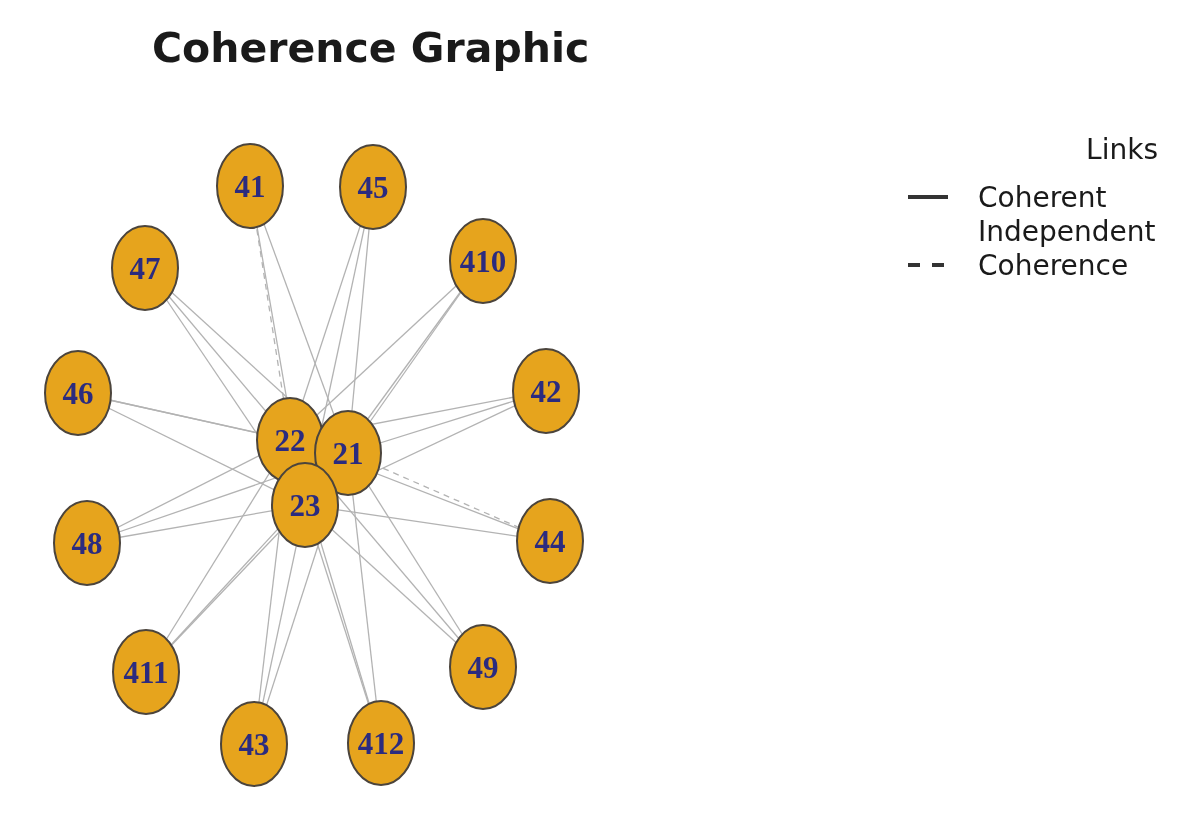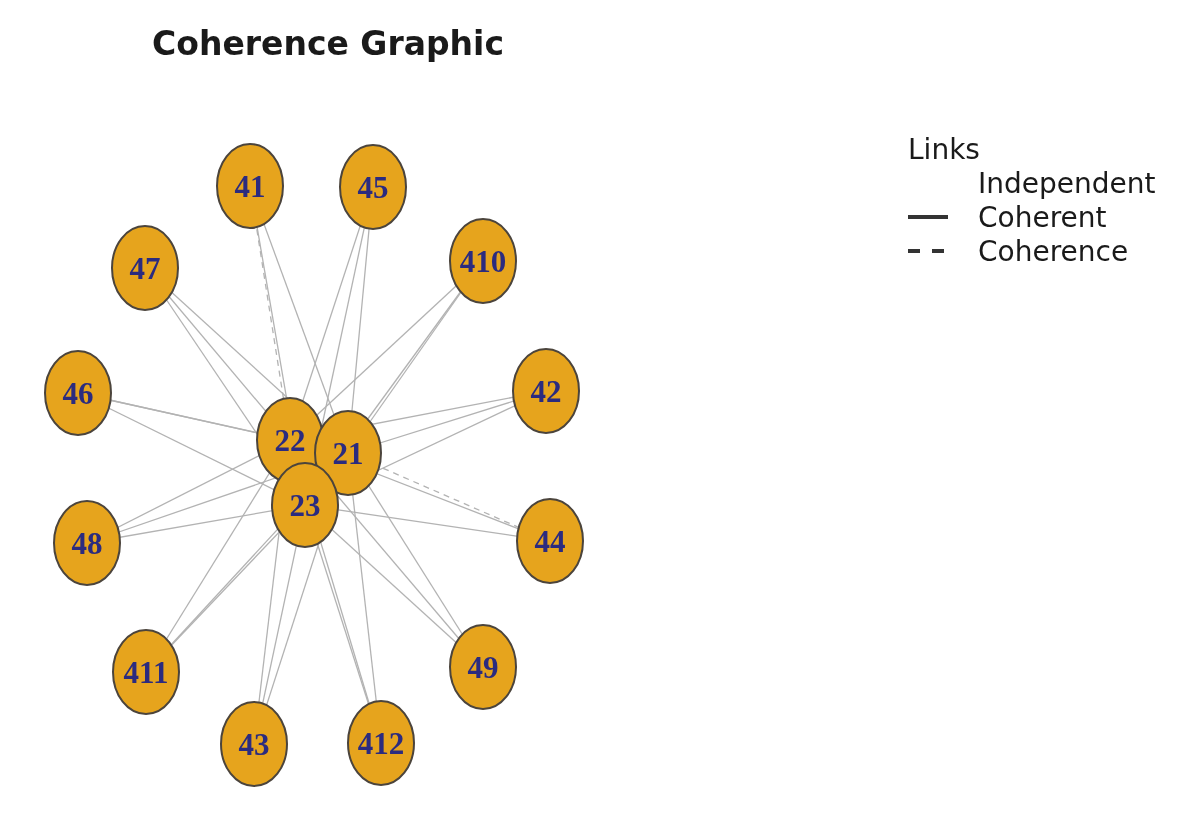--- a/index.html
+++ b/index.html
@@ -21,29 +21,29 @@
   .edge.dashed{stroke-dasharray:6 5;}
   .node{fill:var(--node-fill);stroke:var(--node-border);stroke-width:2;}
   .node-label{
     font-family:"Liberation Serif", serif;
     font-size:31px;font-weight:700;
     fill:var(--node-label);
     text-anchor:middle;
   }
   .chart-title{
     position:absolute;left:152px;top:24px;
-    font-size:33px;font-weight:bold;color:var(--text);
+    font-size:41px;font-weight:bold;color:var(--text);
     letter-spacing:0px;white-space:nowrap;
   }
   .legend{
     position:absolute;left:908px;top:133px;width:250px;
     color:var(--text);
   }
   .legend-title{
-    text-align:left;font-size:28px;white-space:nowrap;
+    text-align:right;font-size:28px;margin-bottom:14px;white-space:nowrap;
   }
   .legend-row{
     display:flex;align-items:center;height:34px;white-space:nowrap;
   }
   .swatch{
     display:inline-block;width:40px;height:4px;margin-right:30px;flex:none;
   }
   .swatch.solid{background:var(--legend-line);}
   .swatch.dashed{background:repeating-linear-gradient(90deg,var(--legend-line) 0 12px,transparent 12px 24px);}
   .swatch.none{background:transparent;}
@@ -121,26 +121,26 @@
       <text x="348" y="464" class="node-label">21</text>
       <ellipse cx="305" cy="505" rx="33" ry="42" class="node"></ellipse>
       <text x="305" y="516" class="node-label">23</text>
     </svg>
 
   <div class="chart-title">Coherence Graphic</div>
 
   <div class="legend">
     <div class="legend-title">Links</div>
     <div class="legend-row">
+      <span class="swatch solid"></span>
+      <span class="legend-label">Coherent</span>
+    </div>
+    <div class="legend-row">
       <span class="swatch none"></span>
       <span class="legend-label">Independent</span>
-    </div>
-    <div class="legend-row">
-      <span class="swatch solid"></span>
-      <span class="legend-label">Coherent</span>
     </div>
     <div class="legend-row">
       <span class="swatch dashed"></span>
       <span class="legend-label">Coherence</span>
     </div>
   </div>
 
 </div>
 
 </body></html>

